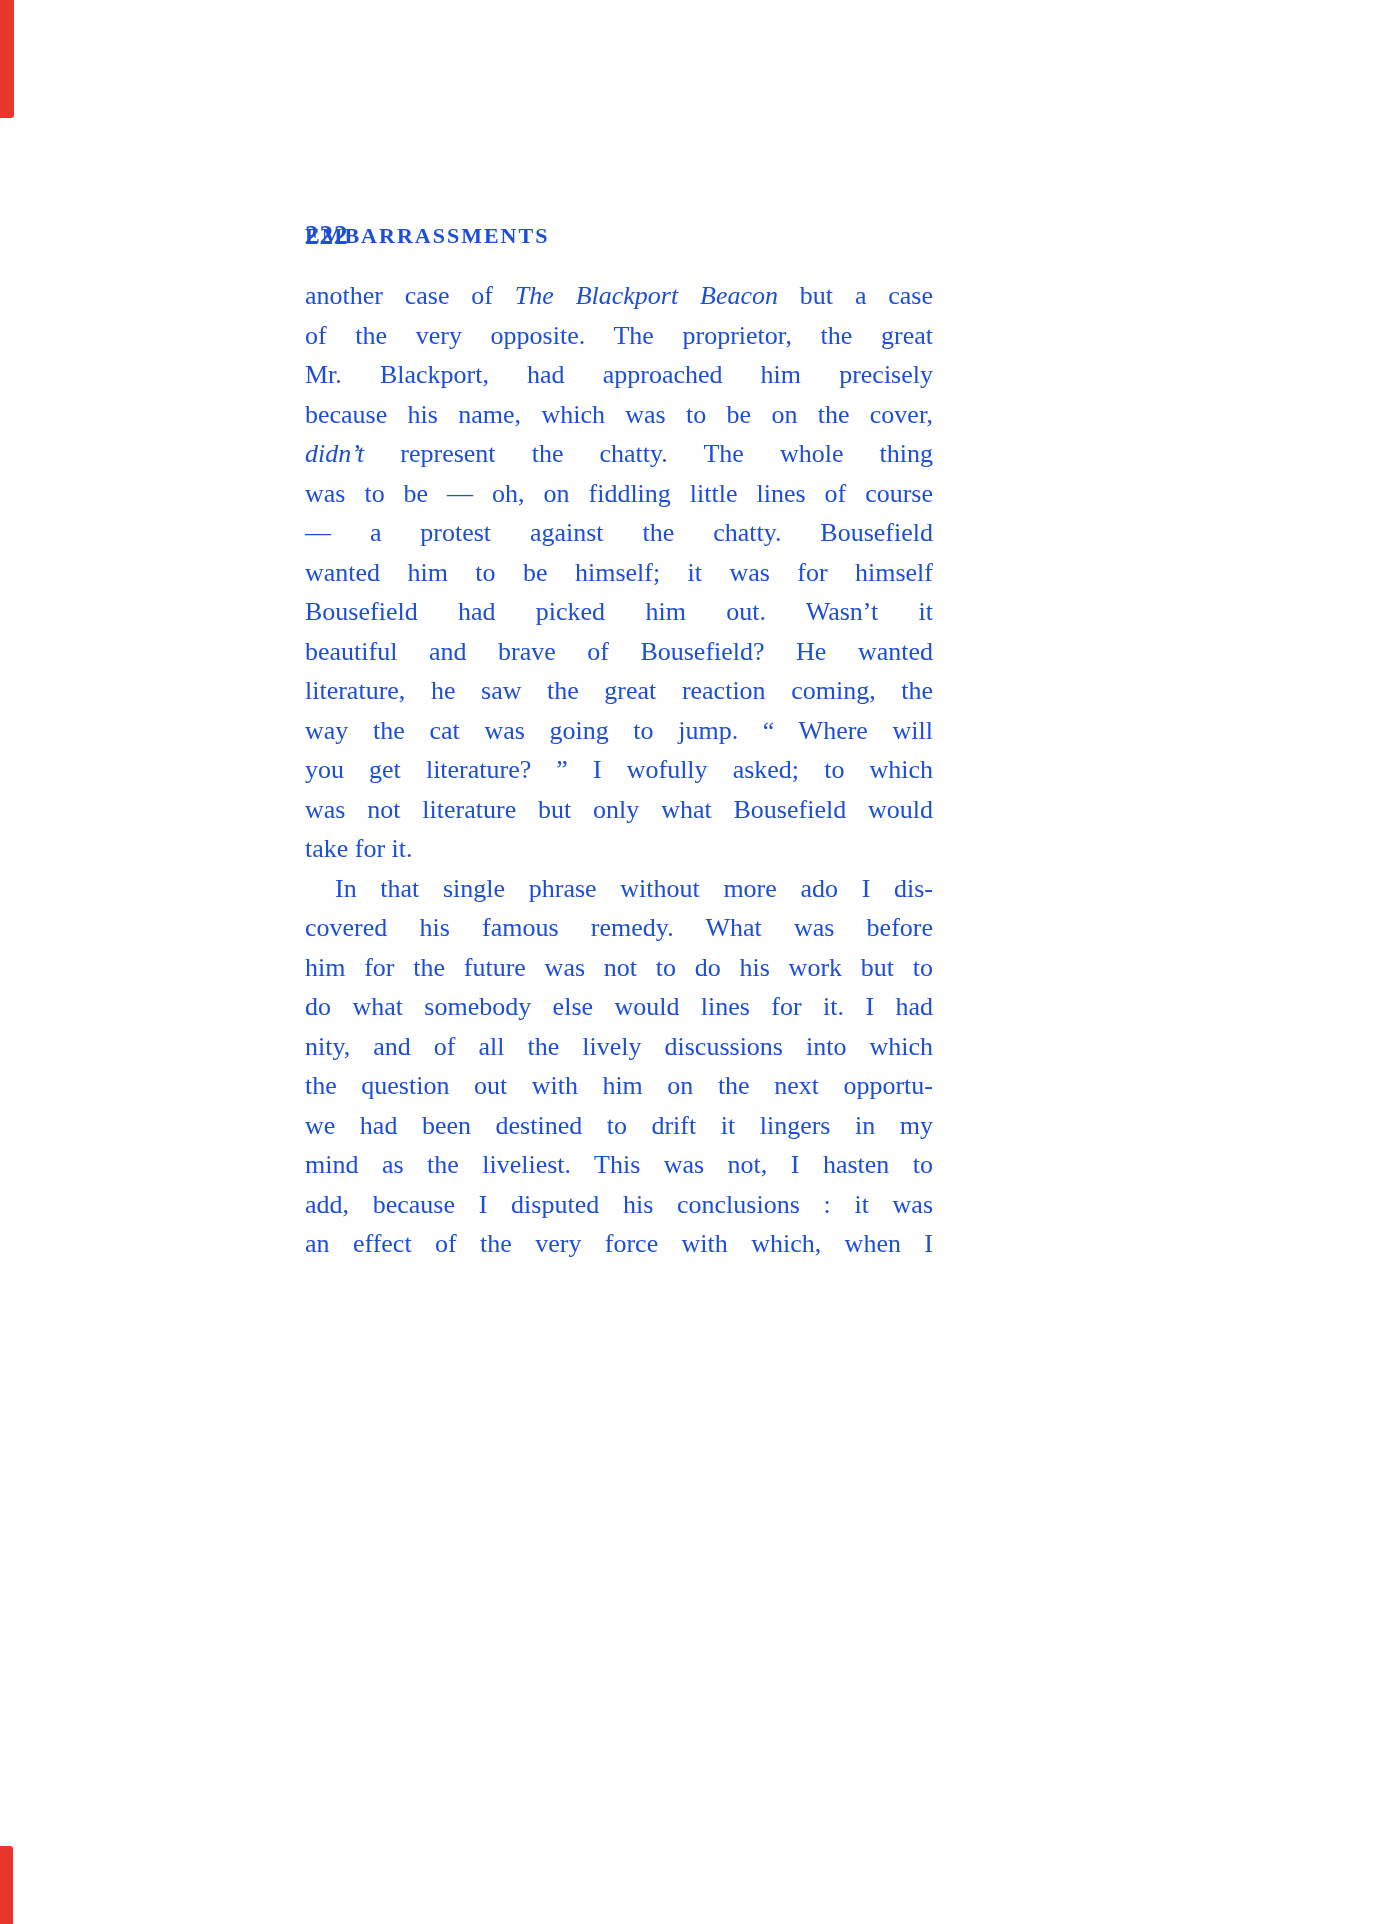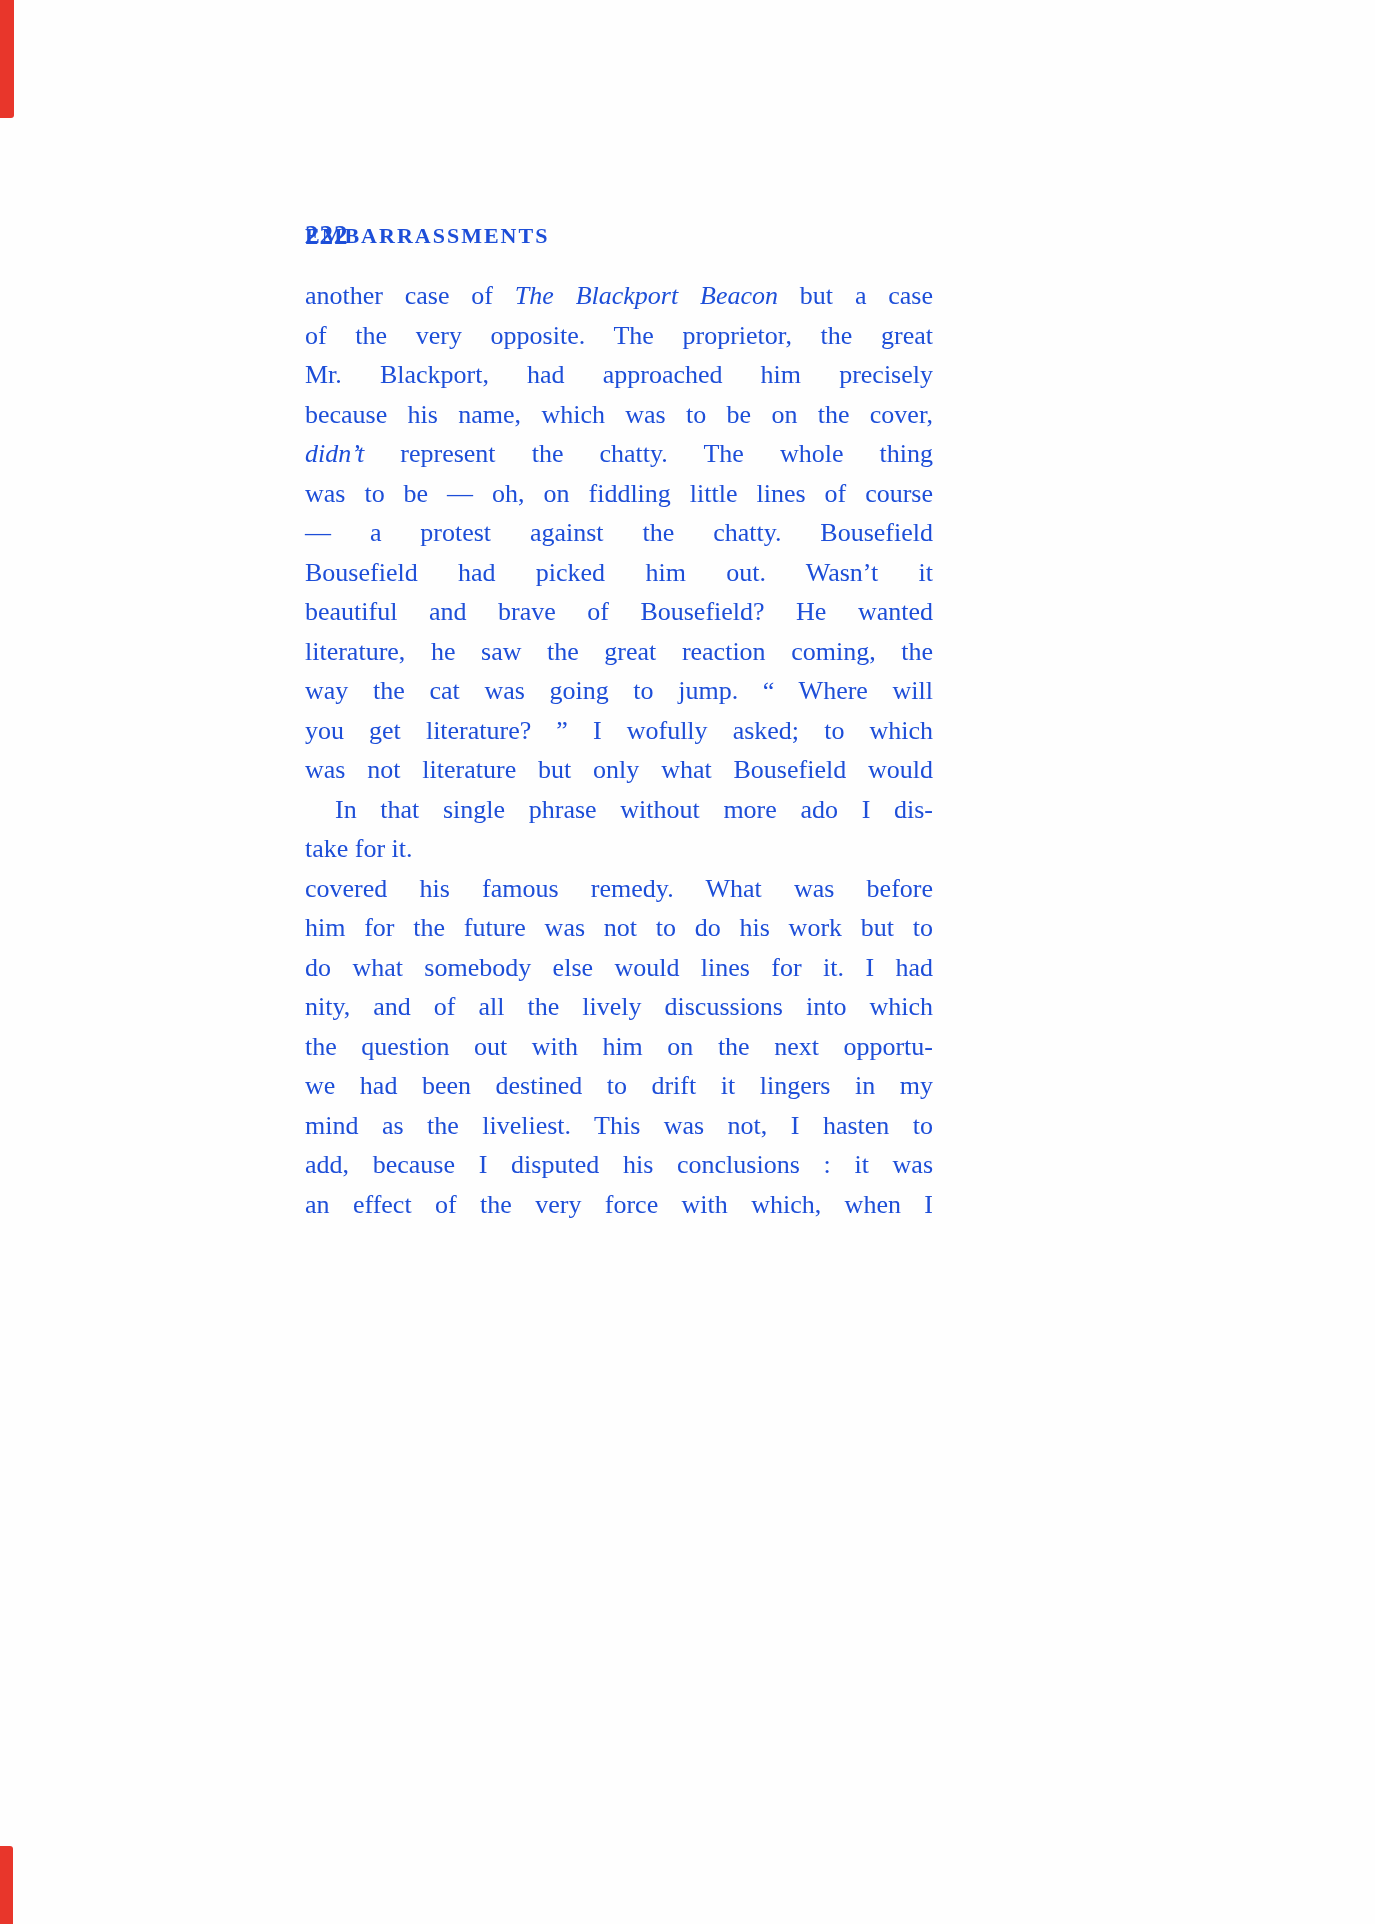--- a/index.html
+++ b/index.html
@@ -95,28 +95,29 @@
       <span class="running-head">EMBARRASSMENTS</span>
     </div>
     <div class="text-body">
         <div class="line"><span>another case of </span><em>The Blackport Beacon</em><span> but a case</span></div>
         <div class="line"><span>of the very opposite.  The proprietor, the great</span></div>
         <div class="line"><span>Mr. Blackport, had approached him precisely</span></div>
         <div class="line"><span>because his name, which was to be on the cover,</span></div>
         <div class="line"><em>didn’t</em><span> represent the chatty.  The whole thing</span></div>
         <div class="line"><span>was to be — oh, on fiddling little lines of course</span></div>
         <div class="line"><span>— a protest against the chatty.  Bousefield</span></div>
+        <div class="line"><span>wanted him to be himself; it was for himself</span></div>
         <div class="line"><span>Bousefield had picked him out.  Wasn’t it</span></div>
         <div class="line"><span>beautiful and brave of Bousefield?  He wanted</span></div>
         <div class="line"><span>literature, he saw the great reaction coming, the</span></div>
         <div class="line"><span>way the cat was going to jump.  “ Where will</span></div>
         <div class="line"><span>you get literature? ” I wofully asked; to which</span></div>
         <div class="line"><span>was not literature but only what Bousefield would</span></div>
+        <div class="line no-justify"><span>take for it.</span></div>
         <div class="line indent"><span>In that single phrase without more ado I dis-</span></div>
-        <div class="line no-justify"><span>take for it.</span></div>
         <div class="line"><span>covered his famous remedy.  What was before</span></div>
         <div class="line"><span>him for the future was not to do his work but to</span></div>
         <div class="line"><span>do what somebody else would lines for it.  I had</span></div>
         <div class="line"><span>nity, and of all the lively discussions into which</span></div>
         <div class="line"><span>the question out with him on the next opportu-</span></div>
         <div class="line"><span>we had been destined to drift it lingers in my</span></div>
         <div class="line"><span>mind as the liveliest.  This was not, I hasten to</span></div>
         <div class="line"><span>add, because I disputed his conclusions :  it was</span></div>
         <div class="line"><span>an effect of the very force with which, when I</span></div>
       </div>

